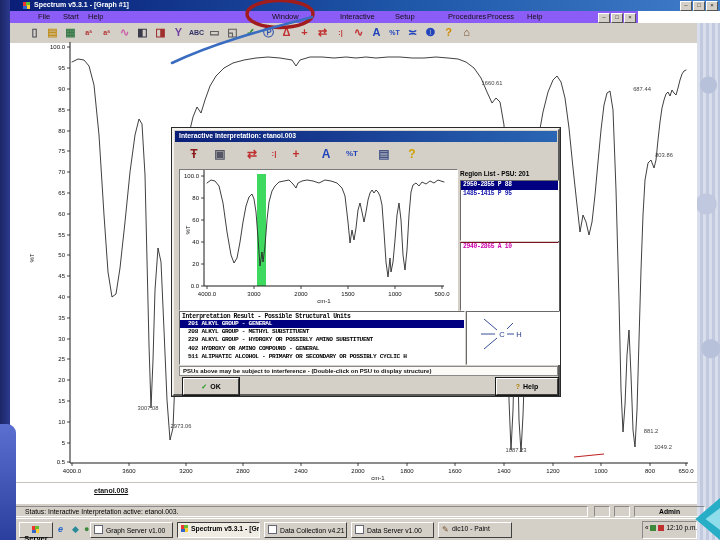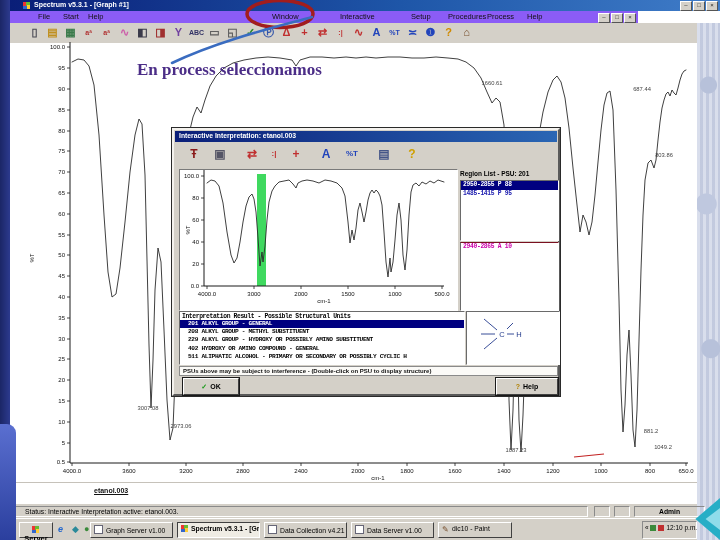--- a/index.html
+++ b/index.html
@@ -134,21 +134,21 @@
     <div class="winbtns" style="right:2px;top:2px;">
         <span class="wb">–</span>
         <span class="wb">□</span>
         <span class="wb">×</span>
       </div>
   <span class="menu-item" style="left: 28px;">File</span>
       <span class="menu-item" style="left: 53px;">Start</span>
       <span class="menu-item" style="left: 78px;">Help</span>
       <span class="menu-item" style="left: 262px;">Window</span>
       <span class="menu-item" style="left: 330px;">Interactive</span>
-      <span class="menu-item" style="left: 401px;">Setup</span>
+      <span class="menu-item" style="left: 385px;">Setup</span>
       <span class="menu-item" style="left: 438px;">Procedures</span>
       <span class="menu-item" style="left: 477px;">Process</span>
       <span class="menu-item" style="left: 517px;">Help</span>
     </div>
   <div class="abs" id="toolbar">
       <span class="tb-icon" style="left: 16px; color: rgb(74, 74, 85);">▯</span>
       <span class="tb-icon" style="left: 34px; color: rgb(192, 144, 32);">▤</span>
       <span class="tb-icon" style="left: 52px; color: rgb(58, 122, 74);">▦</span>
       <span class="tb-icon" style="left: 70px; color: rgb(176, 48, 48); font-size: 7px;">aª</span>
       <span class="tb-icon" style="left: 88px; color: rgb(176, 48, 48); font-size: 7px;">aª</span>
@@ -360,21 +360,20 @@
         <text x="190" y="230" font-size="6" text-anchor="middle" fill="#111" transform="rotate(-90 190 230)">%T</text>
         <text x="324" y="303" font-size="6" text-anchor="middle" fill="#111">cm-1</text>
       </g>
     </svg>
   <svg class="layer" id="anno-svg" width="720" height="540">
     <ellipse id="anno-circle" cx="280" cy="14" rx="33" ry="13.5" fill="none" stroke-width="3.5" stroke="#a11d1d"></ellipse>
     <path id="anno-line" d="M 312 17 C 280 26 220 40 172 63" fill="none" stroke-width="2.6" stroke-linecap="round" stroke="#3a6cc0"></path>
   </svg>
 
   <div class="abs" id="annotation">
-    <div>En process seleccionamos</div>
   </div>
 
   <div class="abs" id="left-bar"></div>
   <div class="abs" id="right-strip"></div>
   <div class="abs" id="corner-block"></div>
   <div class="abs" id="chev-outer"></div>
   <div class="abs" id="chev-inner"></div>
 </div>
 
 </body></html>

